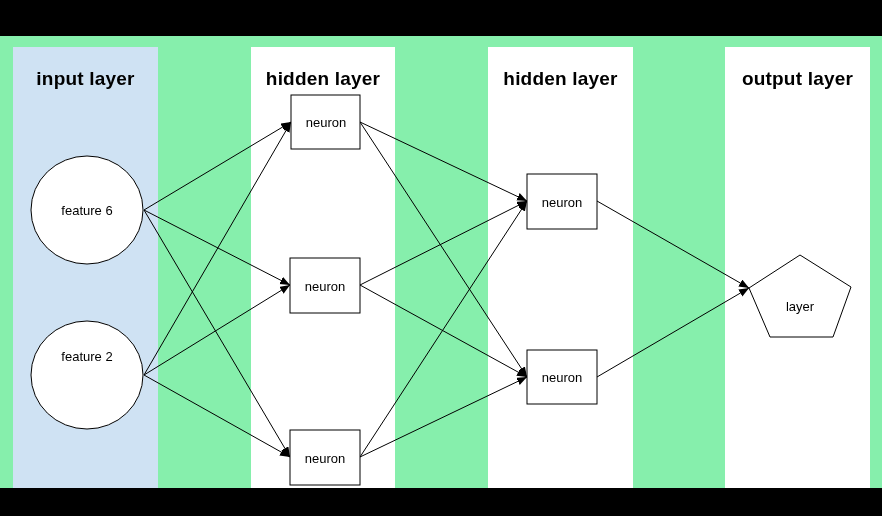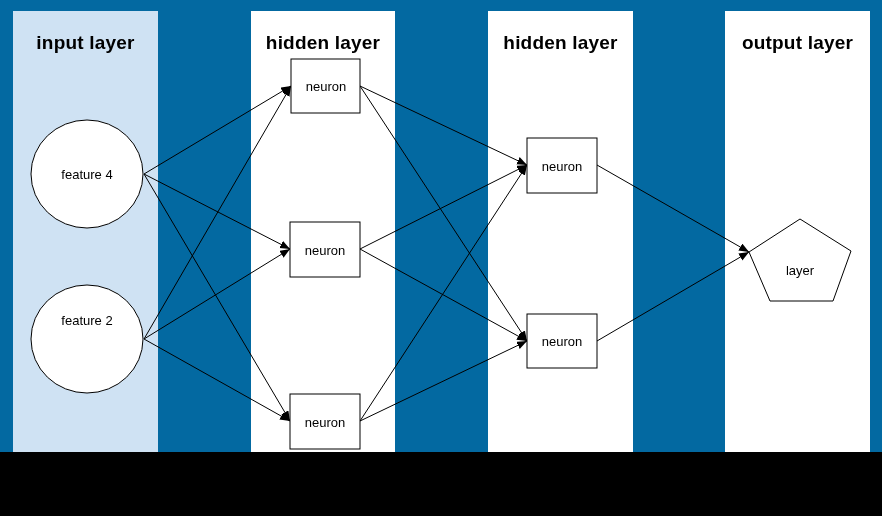--- a/index.html
+++ b/index.html
@@ -4,23 +4,24 @@
 <style>
   html, body {
     margin: 0;
     padding: 0;
     background: #000000;
   }
   #canvas {
     position: relative;
     width: 882px;
     height: 452px;
-    background: #0369a1;
+    background: #86efac;
     font-family: "Liberation Sans", sans-serif;
     overflow: hidden;
+    margin-top: 36px;
   }
   .panel {
     position: absolute;
     top: 11px;
     height: 485px;
   }
   .panel-title {
     position: absolute;
     top: 21px;
     left: 0;
@@ -107,21 +108,21 @@
     <ellipse class="shape" cx="87" cy="174" rx="56" ry="54"></ellipse>
     <ellipse class="shape" cx="87" cy="339" rx="56" ry="54"></ellipse>
     <rect class="shape" x="291" y="59" width="69" height="54"></rect>
     <rect class="shape" x="290" y="222" width="70" height="55"></rect>
     <rect class="shape" x="290" y="394" width="70" height="55"></rect>
     <rect class="shape" x="527" y="138" width="70" height="55"></rect>
     <rect class="shape" x="527" y="314" width="70" height="54"></rect>
     <polygon class="shape" points="800,219 851,251 833,301 770,301 749,252"></polygon>
   </svg>
 
-  <div class="node-label" style="left:87px;  top:174px;">feature 4</div>
+  <div class="node-label" style="left:87px;  top:174px;">feature 6</div>
   <div class="node-label" style="left:87px;  top:320px;">feature 2</div>
   <div class="node-label" style="left:326px; top:86px;">neuron</div>
   <div class="node-label" style="left:325px; top:250px;">neuron</div>
   <div class="node-label" style="left:325px; top:422px;">neuron</div>
   <div class="node-label" style="left:562px; top:166px;">neuron</div>
   <div class="node-label" style="left:562px; top:341px;">neuron</div>
   <div class="node-label" style="left:800px; top:270px;">layer</div>
 
 </div>
 

